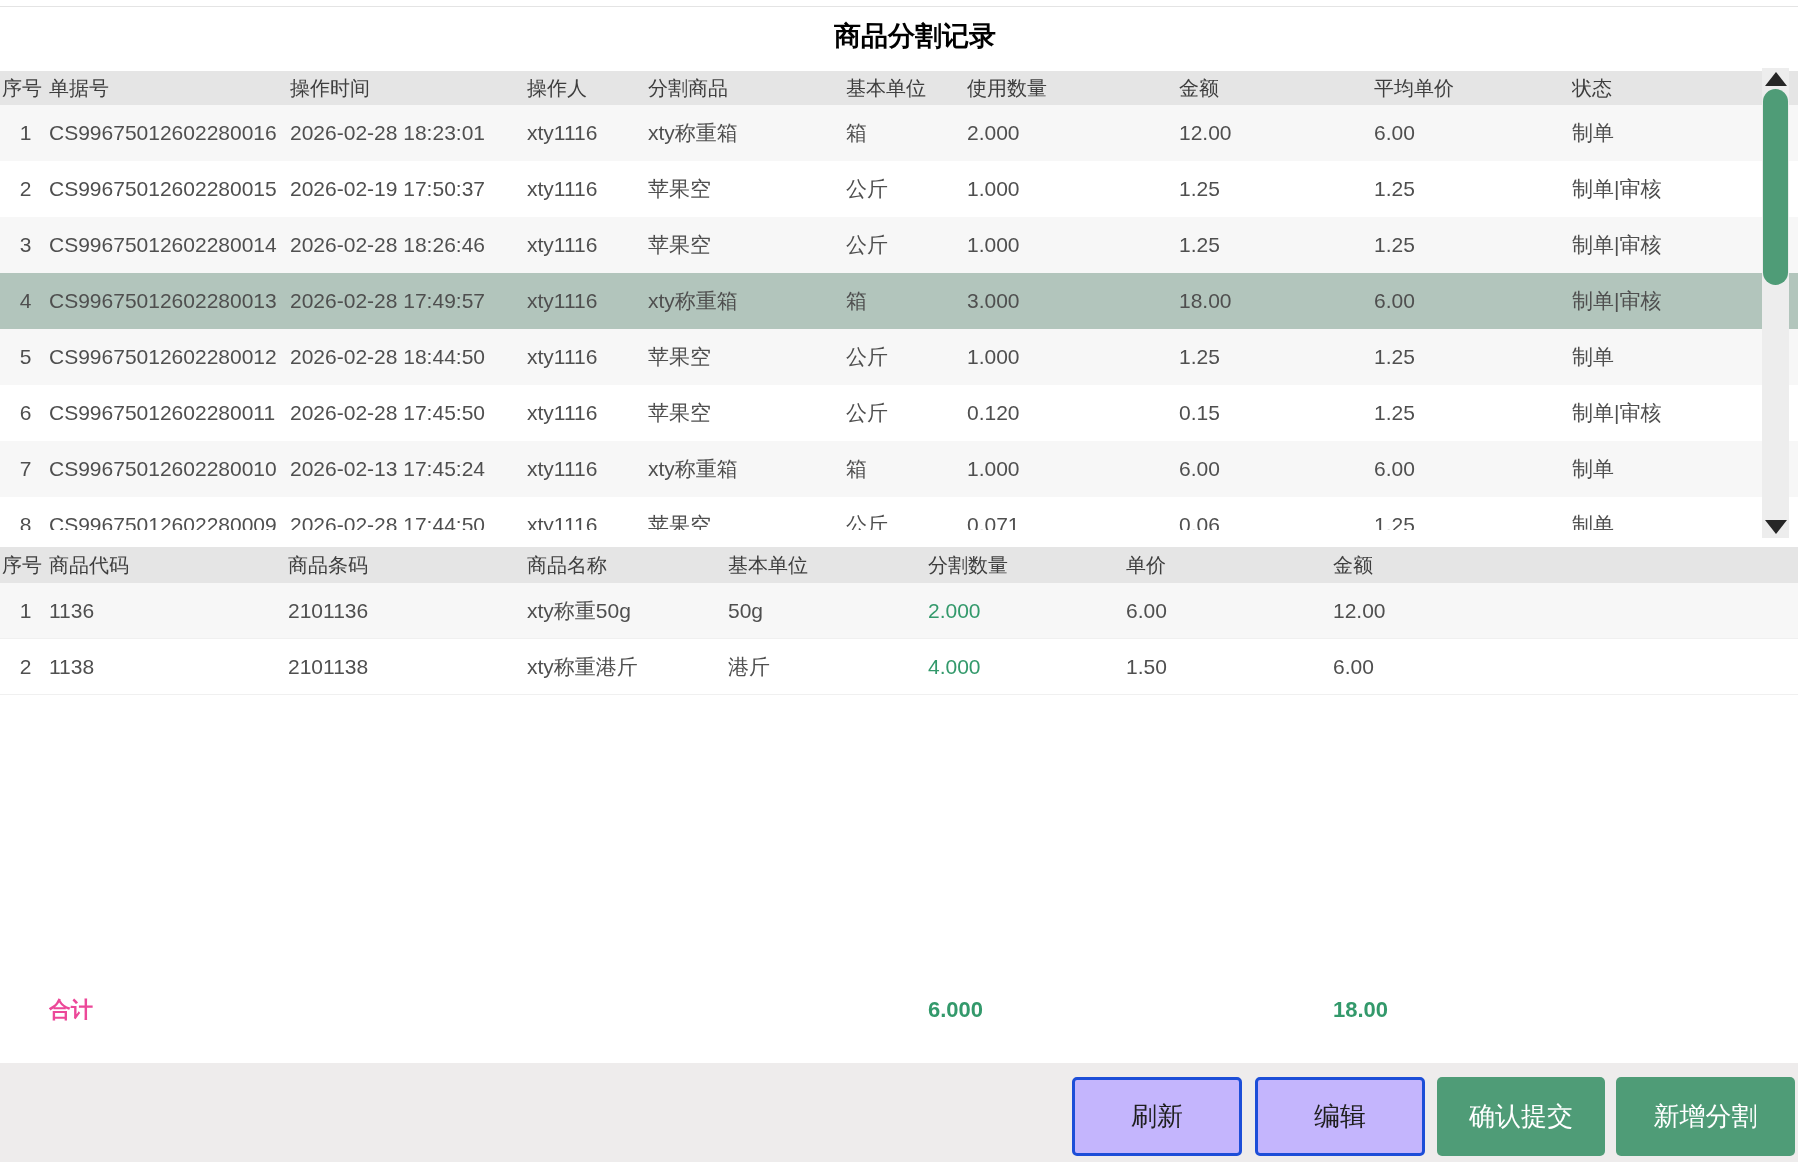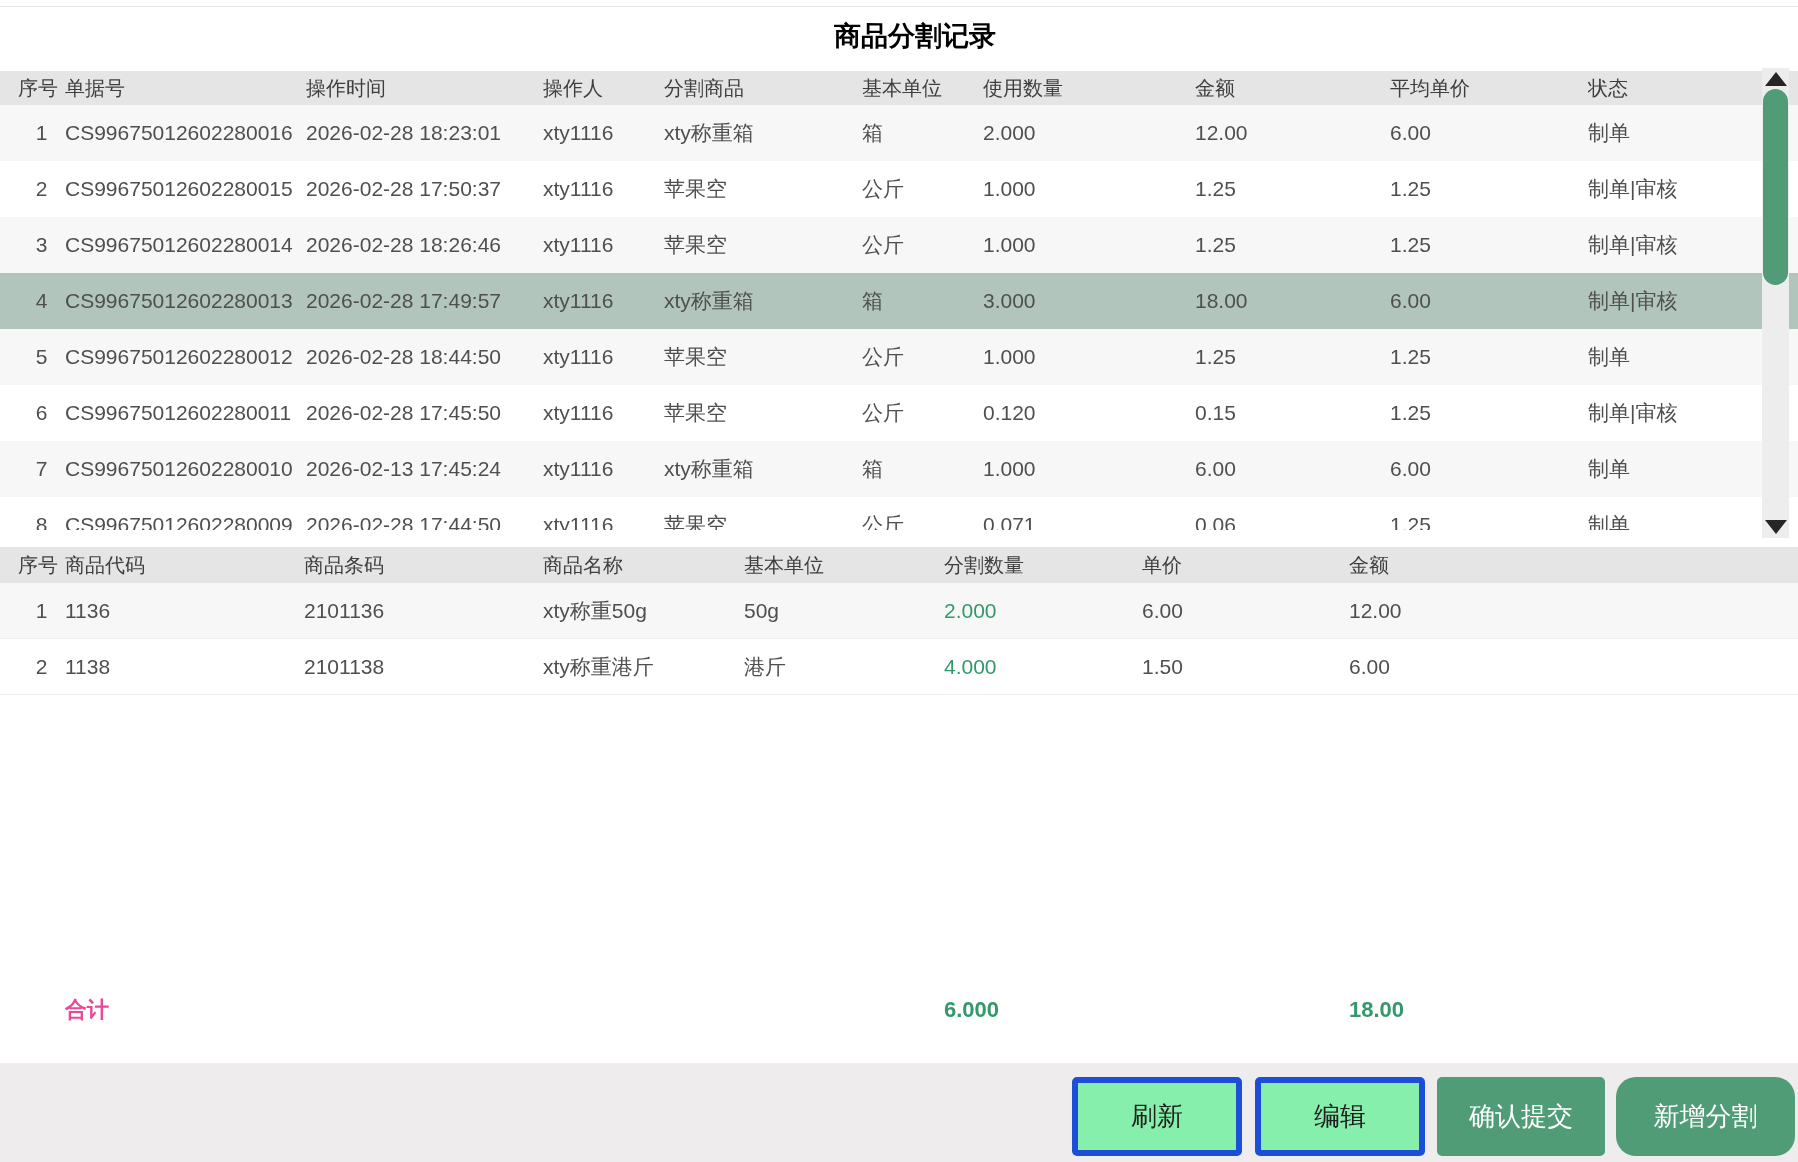--- a/index.html
+++ b/index.html
@@ -9,21 +9,21 @@
     font-family:"Liberation Sans","DejaVu Sans",sans-serif;
     color:#4a4a4a;
   }
   .topline{position:absolute;top:6px;left:0;right:0;height:1px;background:#e4e4e4;}
   
   #dlg-title{
     position:absolute;top:16px;left:16px;width:100%;height:40px;line-height:40px;
     text-align:center;font-size:27px;font-weight:bold;color:#000;
   }
   
-  .trow{display:grid;align-items:center;padding-left:18px;box-sizing:border-box;}
+  .trow{display:grid;align-items:center;padding-left:2px;box-sizing:border-box;}
   .t1{grid-template-columns:47px 241px 237px 121px 198px 121px 212px 195px 198px 1fr;}
   .t2{grid-template-columns:47px 239px 239px 201px 200px 198px 207px 1fr;}
   .hrow{background:var(--header-bg);color:#3e3e3e;font-size:20px;}
   .t1.hrow{height:34px;}
   .t2.hrow{height:36px;}
   .drow{font-size:21px;color:#4f4f4f;}
   .t1.drow{height:56px;}
   .t2.drow{height:56px;border-bottom:1px solid #f0f0f0;}
   .drow.odd{background:var(--row-alt-bg);}
   .drow.even{background:#ffffff;}
@@ -45,26 +45,26 @@
   #total-row{position:absolute;top:985px;left:0;width:1798px;height:50px;}
   #total-row .lbl{font-weight:bold;color:#ec4899;font-size:22px;}
   #total-row .val{font-weight:bold;color:var(--green-text);font-size:22px;}
   
   #footer{position:absolute;top:1063px;left:0;width:1798px;height:99px;background:var(--footer-bg);}
   .btn{
     position:absolute;top:14px;height:79px;border-radius:5px;font-size:26px;
     display:flex;align-items:center;justify-content:center;box-sizing:border-box;cursor:pointer;
     font-family:"Liberation Sans","DejaVu Sans",sans-serif;
   }
-  .btn.light{background:#86efac;color:#1f1f1f;border:6px solid #1d4ed8;}
+  .btn.light{background:#c4b5fd;color:#1f1f1f;border:3px solid #1d4ed8;}
   .btn.green{background:var(--accent-green);color:#ffffff;border:none;}
   #btn-refresh{left:1072px;width:170px;}
   #btn-edit{left:1255px;width:170px;}
   #btn-confirm{left:1437px;width:168px;}
-  #btn-add{left:1616px;width:179px;border-radius:20px;}
+  #btn-add{left:1616px;width:179px;}
 </style>
 </head>
 <body>
 
 <div class="topline"></div>
 
 <div id="dlg-title">商品分割记录</div>
 
 <div id="table1-wrap">
   <div class="trow t1 hrow" id="t1-header">
@@ -88,21 +88,21 @@
         <div class="cell">xty称重箱</div>
         <div class="cell">箱</div>
         <div class="cell">2.000</div>
         <div class="cell">12.00</div>
         <div class="cell">6.00</div>
         <div class="cell">制单</div>
       </div>
       <div class="trow t1 drow even">
         <div class="cell no">2</div>
         <div class="cell">CS99675012602280015</div>
-        <div class="cell">2026-02-28 17:50:37</div>
+        <div class="cell">2026-02-19 17:50:37</div>
         <div class="cell">xty1116</div>
         <div class="cell">苹果空</div>
         <div class="cell">公斤</div>
         <div class="cell">1.000</div>
         <div class="cell">1.25</div>
         <div class="cell">1.25</div>
         <div class="cell">制单|审核</div>
       </div>
       <div class="trow t1 drow odd">
         <div class="cell no">3</div>

